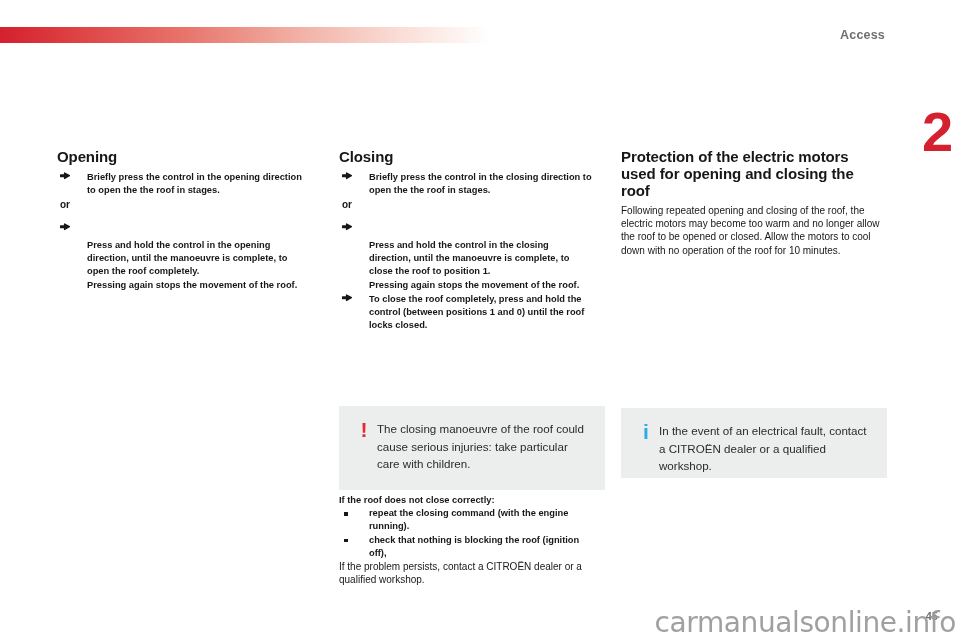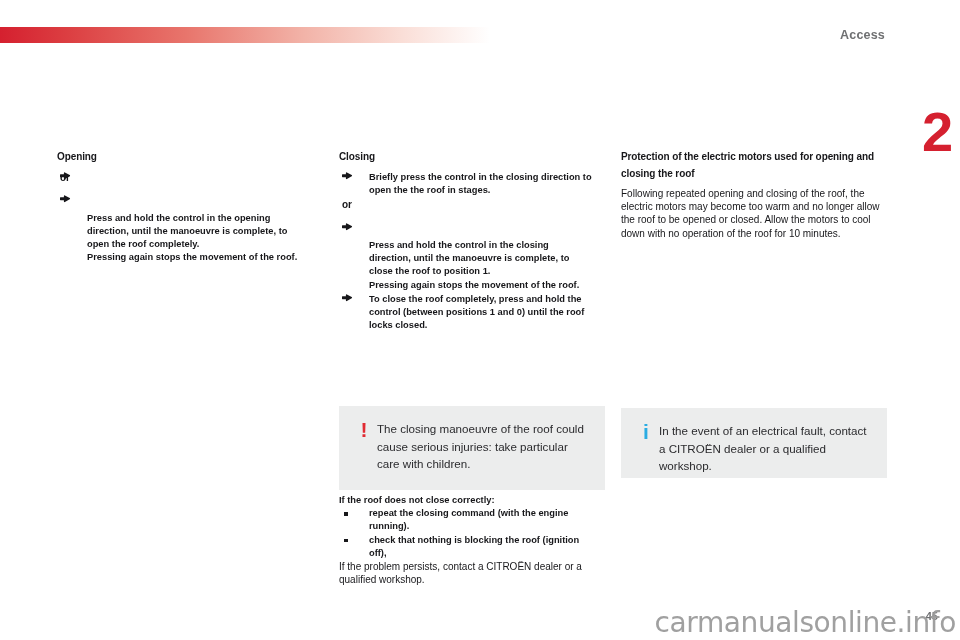--- a/index.html
+++ b/index.html
@@ -63,21 +63,21 @@
   
   .col {
     position: absolute;
     top: 148px;
   }
   .col-1 { left: 57px;  width: 253px; }
   .col-2 { left: 339px; width: 253px; }
   .col-3 { left: 621px; width: 265px; }
 
   h2.section-title {
-    font-size: 10px;
+    font-size: 15px;
     font-weight: bold;
     color: #17171a;
     line-height: 17px;
     letter-spacing: -0.1px;
     margin-bottom: 6px;
   }
 
   h2.section-title.tall {
     margin-bottom: 5px;
   }
@@ -250,20 +250,21 @@
   <div class="col col-1">
     <h2 class="section-title">Opening</h2>
 
     <ul class="hand-list">
       <li>
         <span class="hand-glyph">
           <svg width="11" height="9" viewBox="0 0 11 9">
               <path d="M0.5 2.2h3.4V1.1c0-0.5 0.5-0.9 1-0.7l4.8 2.6c0.5 0.3 0.5 1 0 1.3L4.9 7.1c-0.5 0.3-1-0.1-1-0.7V5.3H0.5c-0.3 0-0.5-0.2-0.5-0.5V2.7c0-0.3 0.2-0.5 0.5-0.5z" fill="#17171a"></path>
             </svg>
         </span>
+        <span>Briefly press the control in the opening direction to open the the roof in stages.</span>
       </li>
     </ul>
 
     <div class="or-line">or</div>
 
     <ul class="hand-list">
       <li style="white-space:pre-line;">
         <span class="hand-glyph">
           <svg width="11" height="9" viewBox="0 0 11 9">
               <path d="M0.5 2.2h3.4V1.1c0-0.5 0.5-0.9 1-0.7l4.8 2.6c0.5 0.3 0.5 1 0 1.3L4.9 7.1c-0.5 0.3-1-0.1-1-0.7V5.3H0.5c-0.3 0-0.5-0.2-0.5-0.5V2.7c0-0.3 0.2-0.5 0.5-0.5z" fill="#17171a"></path>

